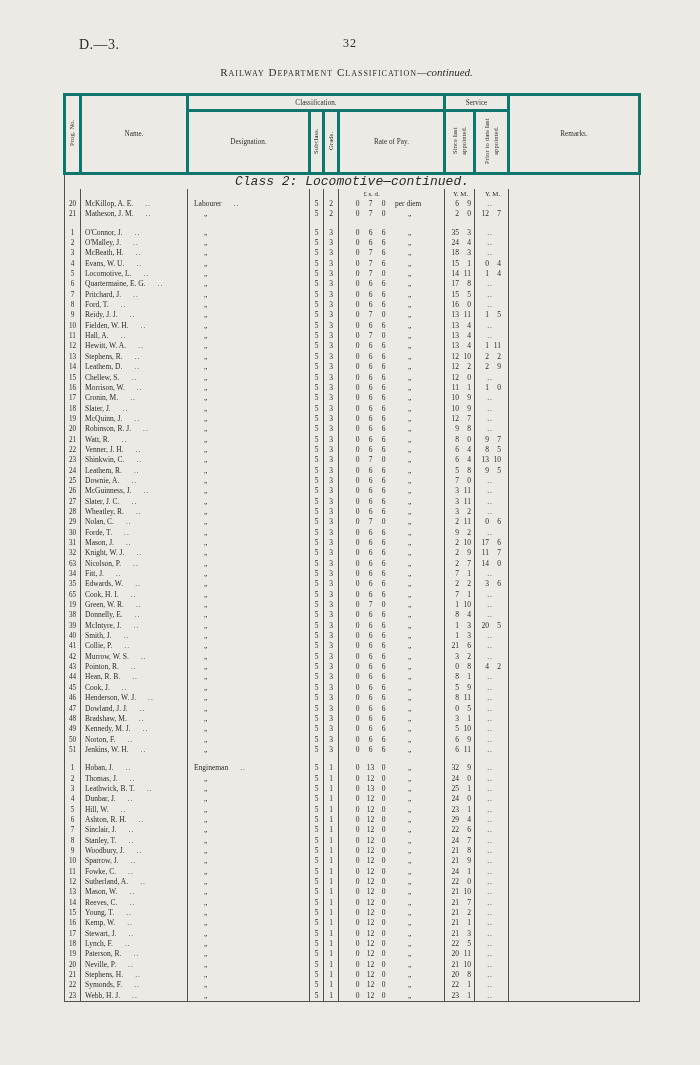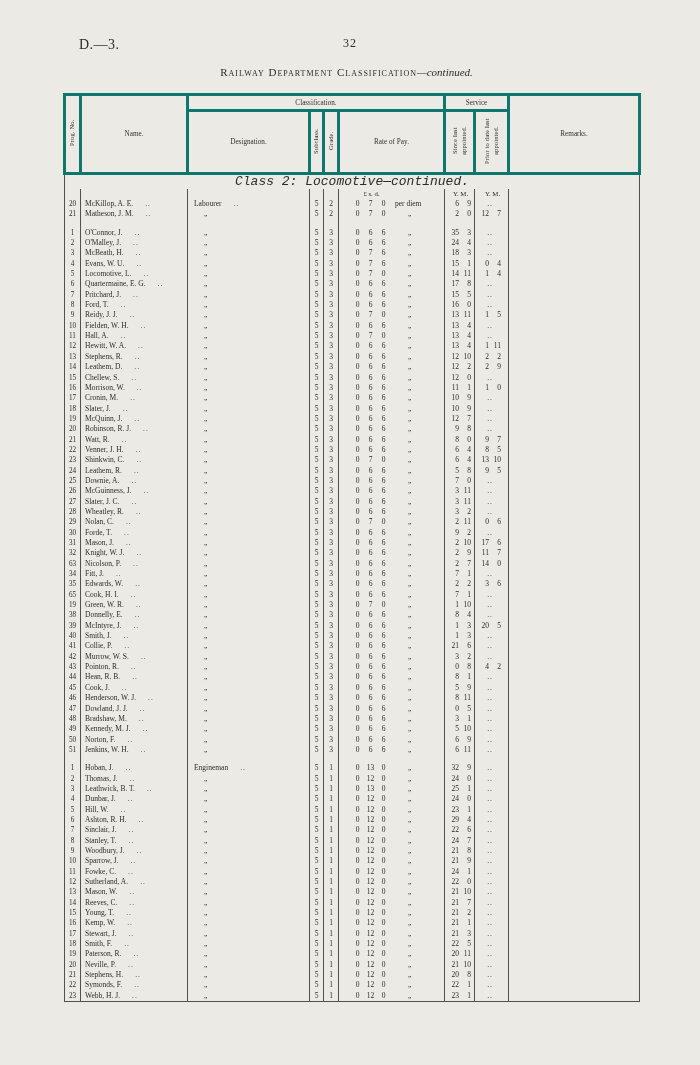--- a/index.html
+++ b/index.html
@@ -908,21 +908,21 @@
           <td class="c desig"><span class="ditto">„</span></td>
           <td class="c mid">5</td>
           <td class="c mid">1</td>
           <td class="c pay"><span class="t">0</span><span class="t">12</span><span class="t">0</span><span class="per dit">„</span></td>
           <td class="c svc"><span class="t2">21</span><span class="t2">3</span></td>
           <td class="c svc"><span class="dots">..</span></td>
           <td class="c rem"></td>
         </tr>
         <tr>
           <td class="c no">18</td>
-          <td class="c name"><span class="nm">Smith, F.</span><span class="ld">..</span></td>
+          <td class="c name"><span class="nm">Lynch, F.</span><span class="ld">..</span></td>
           <td class="c desig"><span class="ditto">„</span></td>
           <td class="c mid">5</td>
           <td class="c mid">1</td>
           <td class="c pay"><span class="t">0</span><span class="t">12</span><span class="t">0</span><span class="per dit">„</span></td>
           <td class="c svc"><span class="t2">22</span><span class="t2">5</span></td>
           <td class="c svc"><span class="dots">..</span></td>
           <td class="c rem"></td>
         </tr>
         <tr>
           <td class="c no">19</td>

